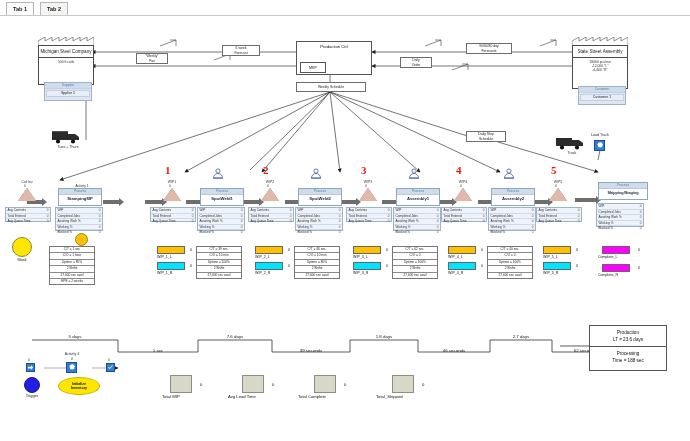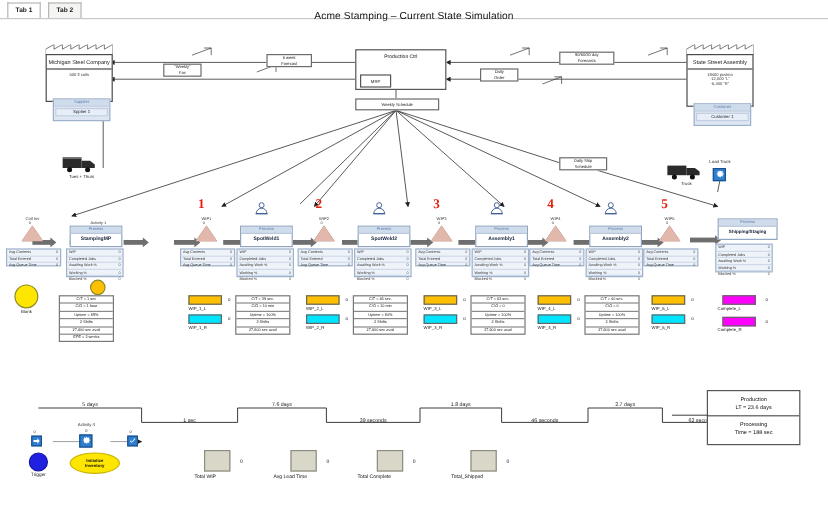--- a/index.html
+++ b/index.html
@@ -108,21 +108,20 @@
 </head>
 <body>
 
 <div class="canvas">
 
   <div class="tabbar">
     <div class="tab active" style="left:6px; width:28px;"><span>Tab 1</span></div>
     <div class="tab" style="left:40px; width:28px;"><span>Tab 2</span></div>
   </div>
 
-  <div class="title">Acme Stamping – Current State Simulation</div>
 
   <svg class="lines">
     <defs>
       <marker id="ah" markerWidth="6" markerHeight="6" refX="5" refY="3" orient="auto">
         <path d="M0,0 L6,3 L0,6 z" fill="#222"></path>
       </marker>
     </defs>
     <g stroke="#3a3a3a" stroke-width="0.7" fill="none">
 
       <path d="M577,52 L372,52" marker-end="url(#ah)"></path>

